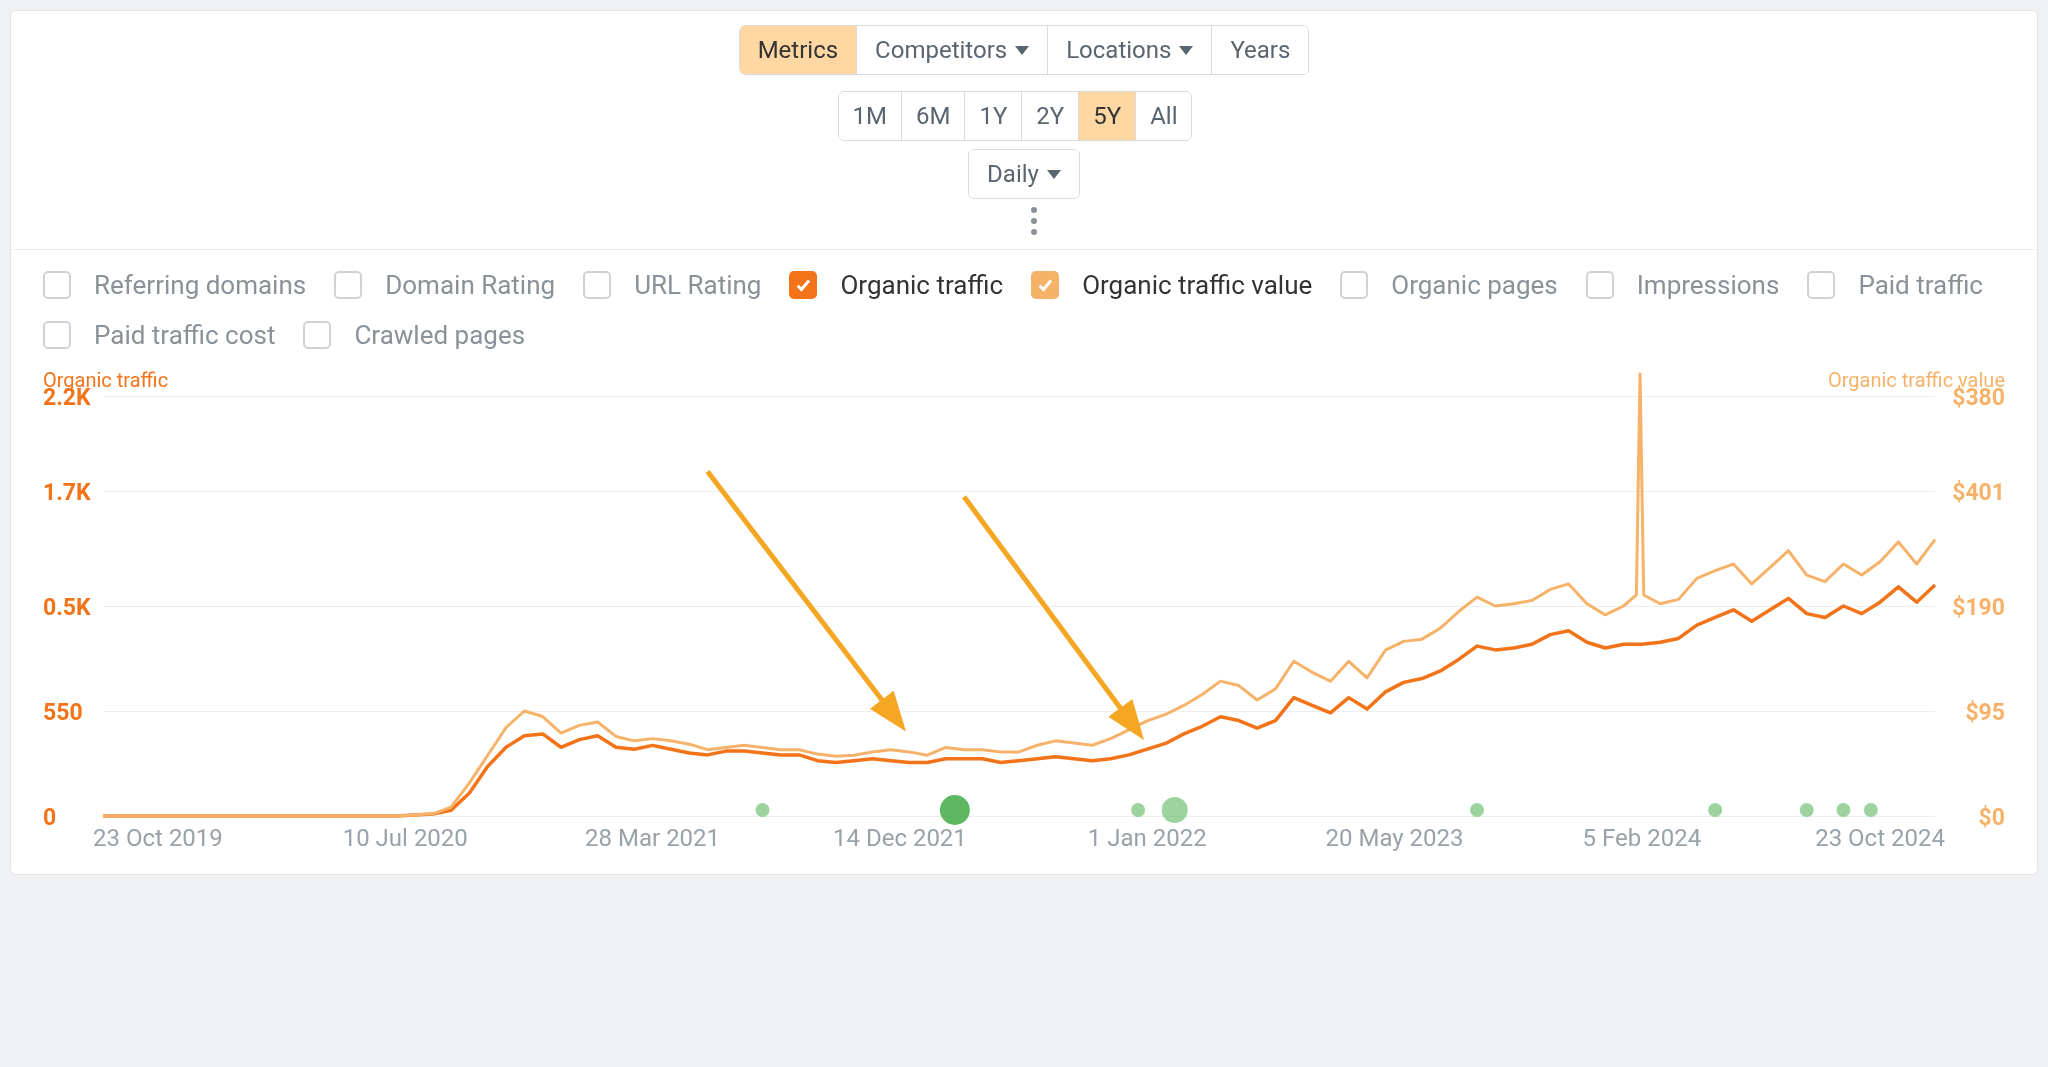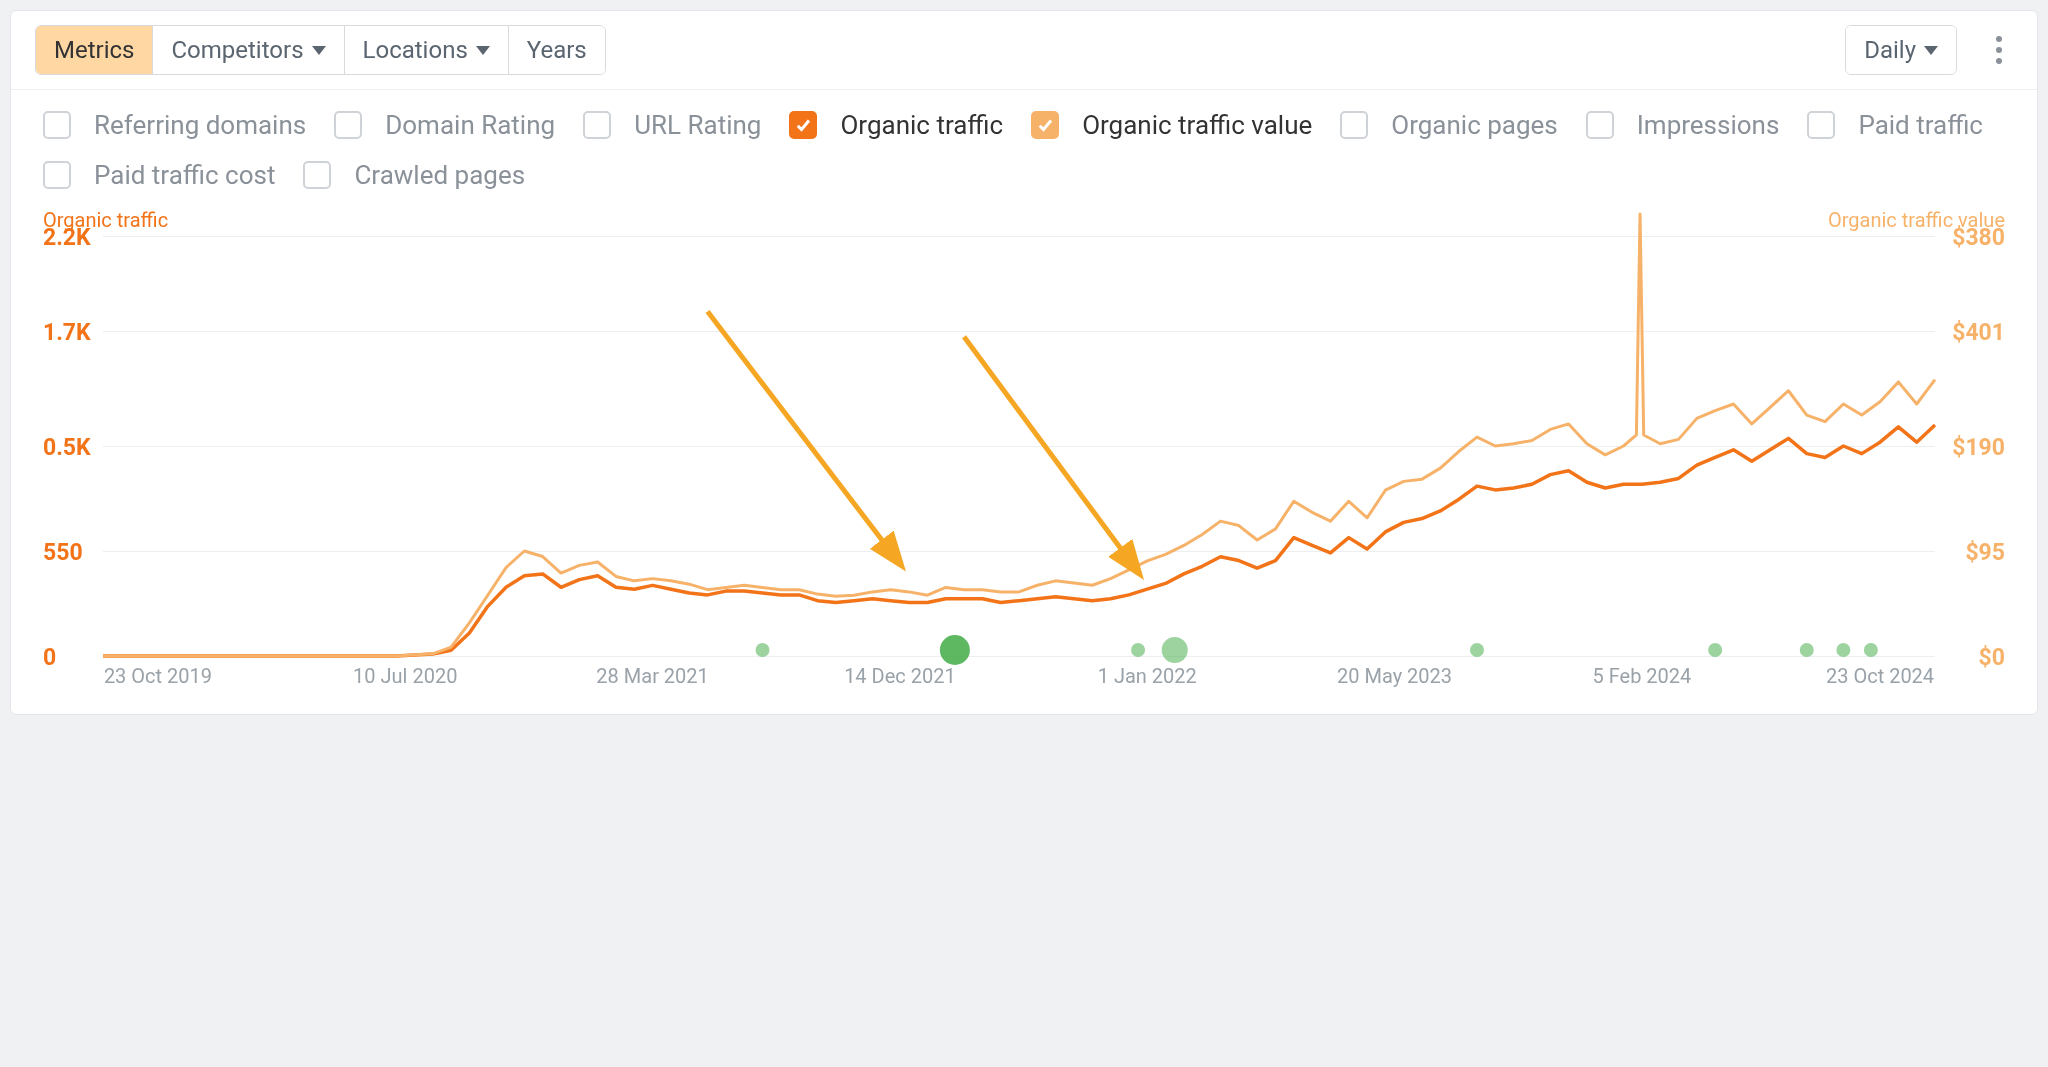--- a/index.html
+++ b/index.html
@@ -14,20 +14,21 @@
     border: 1px solid #e3e5e8;
     border-radius: 6px;
     overflow: hidden;
   }
   .toolbar {
     display: flex;
     align-items: center;
     padding: 14px 24px;
     gap: 8px;
     border-bottom: 1px solid #eceef0;
+    flex-direction: column;
   }
   .btn-group {
     display: inline-flex;
     border: 1px solid #d8dadc;
     border-radius: 6px;
     overflow: hidden;
   }
   .btn-group .btn + .btn { border-left: 1px solid #d8dadc; }
   .btn {
     display: inline-flex;
@@ -98,21 +99,21 @@
   .grid-line {
     position: absolute; left: 0; right: 0; height: 1px; background: #eceef0;
   }
   .y-left, .y-right {
     position: absolute; font-size: 23px; font-weight: bold;
   }
   .y-left { left: 0; color: #f27318; text-align: left; }
   .y-right { right: 0; color: #f7b26a; text-align: right; }
   .x-labels {
     position: absolute; left: 60px; right: 70px; bottom: 0; height: 32px;
-    color: #9aa2a9; font-size: 20px;
+    color: #9aa2a9; font-size: 24px;
   }
   .x-label { position: absolute; transform: translateX(-50%); white-space: nowrap; }
 
   svg.lines { position: absolute; inset: 0; width: 100%; height: 100%; overflow: visible; }
   .dot { fill: rgba(76,175,80,0.55); }
   .dot.solid { fill: #4CAF50; opacity: 0.9; }
 </style>
 </head>
 <body>
 
@@ -127,20 +128,28 @@
       </div>
       <div class="btn">
         <span>Locations</span>
         <span class="caret"></span>
       </div>
       <div class="btn">Years</div>
     </div>
 
     <div class="spacer"></div>
 
+    <div class="btn-group range-group">
+      <div class="btn">1M</div>
+      <div class="btn">6M</div>
+      <div class="btn">1Y</div>
+      <div class="btn">2Y</div>
+      <div class="btn active">5Y</div>
+      <div class="btn">All</div>
+    </div>
 
     <div class="btn-group">
       <div class="btn">
         <span>Daily</span>
         <span class="caret"></span>
       </div>
     </div>
 
     <div class="kebab">
       <span></span>

